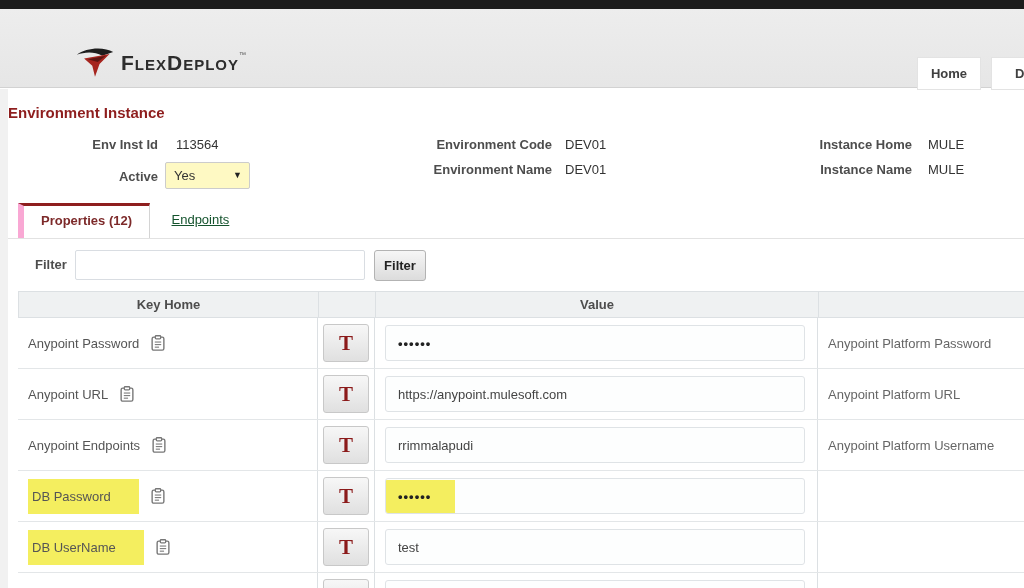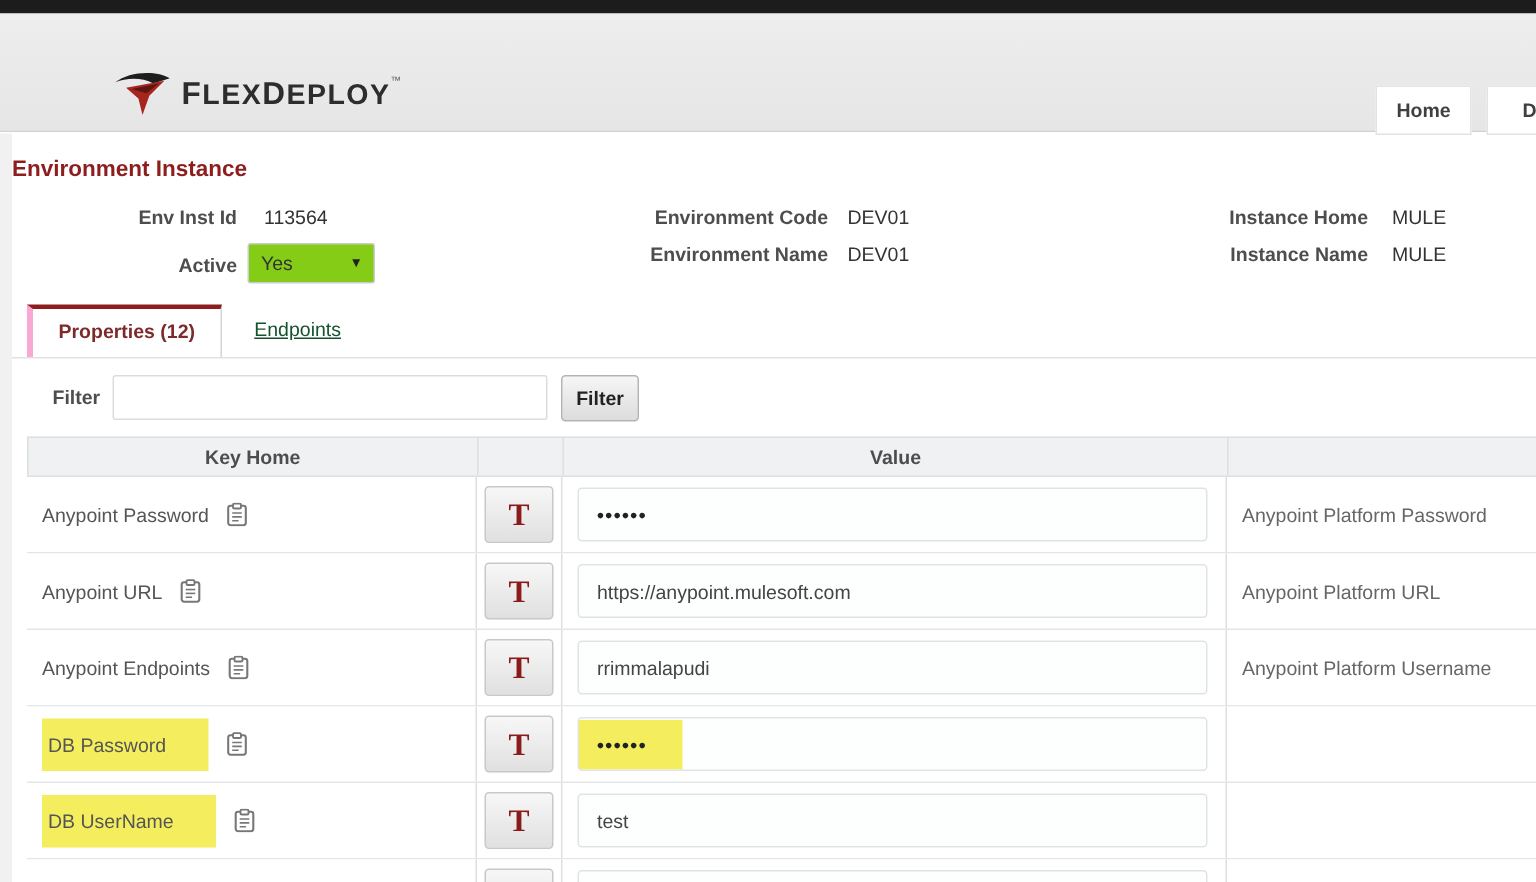--- a/index.html
+++ b/index.html
@@ -12,49 +12,49 @@
   
   .top-strip { position:absolute; left:0; top:0; width:1024px; height:9px; background:#1c1c1c; }
   .header-bar {
     position:absolute; left:0; top:9px; width:1024px; height:79px;
     background:linear-gradient(#ededed,#e6e6e6); border-bottom:1px solid #d2d2d2;
   }
   .brand { position:absolute; left:75px; top:36px; display:flex; align-items:center; }
   .brand svg { margin-right:6px; }
   .brand-text { color:#2d2d2d; font-weight:bold; letter-spacing:1px; white-space:nowrap; }
   .brand-text .big { font-size:21px; }
-  .brand-text .small { font-size:19px; }
+  .brand-text .small { font-size:15px; }
   .brand-text .tm { font-size:7px; vertical-align:top; color:#555; font-weight:normal; }
   .nav-btn {
     position:absolute; top:48px; height:33px; background:#fff; border:1px solid #e3e3e3;
     font-weight:bold; font-size:13px; color:#404040; text-align:center; line-height:31px;
     font-family:"Liberation Sans", sans-serif; cursor:pointer;
   }
   #nav-home { left:917px; width:64px; }
   #nav-das  { left:991px; width:72px; }
   .left-strip { position:absolute; left:0; top:89px; width:8px; height:499px; background:#f1f1f1; }
 
   
   .page-title { position:absolute; left:8px; top:104px; font-size:15px; font-weight:bold; color:#8e1e1e; }
   .field { position:absolute; font-size:13px; }
   .field .lbl { position:absolute; font-weight:bold; color:#4d4d4d; text-align:right; }
   .field .val { position:absolute; color:#333; }
   
   .select-box {
     position:absolute; left:165px; top:162px; width:85px; height:27px;
-    background:#84cc16; border:1px solid #ccc; border-radius:2px;
+    background:#fef9c3; border:1px solid #ccc; border-radius:2px;
     font-size:13px; color:#333; line-height:25px; padding-left:8px; cursor:pointer;
   }
   .select-box .caret { position:absolute; right:7px; top:0; font-size:9px; color:#222; line-height:25px; }
 
   
   .tab-bar { position:absolute; left:8px; top:203px; width:1016px; height:36px; border-bottom:1px solid #e2e2e2; }
   .tab { display:inline-block; font-size:13px; padding:0 17px; height:35px; line-height:33px; cursor:pointer; vertical-align:top; }
   .tab.active {
-    border-top:3px solid #8e1e1e; border-left:4px solid #f9a8d4; border-right:1px solid #d4d4d4;
+    border-top:3px solid #8e1e1e; border-left:6px solid #f9a8d4; border-right:1px solid #d4d4d4;
     background:#fff; font-weight:bold; color:#7d2a2a; margin-left:10px; line-height:30px;
   }
   .tab.inactive { color:#14532d;text-decoration:underline; }
 
   
   .filter-lbl { position:absolute; left:35px; top:257px; font-size:13px; font-weight:bold; color:#4d4d4d; }
   .filter-input {
     position:absolute; left:75px; top:250px; width:290px; height:30px;
     border:1px solid #d9dde2; border-radius:2px; background:#fff; padding:0 8px;
     font-size:13px; color:#333; font-family:"Liberation Sans", sans-serif;

